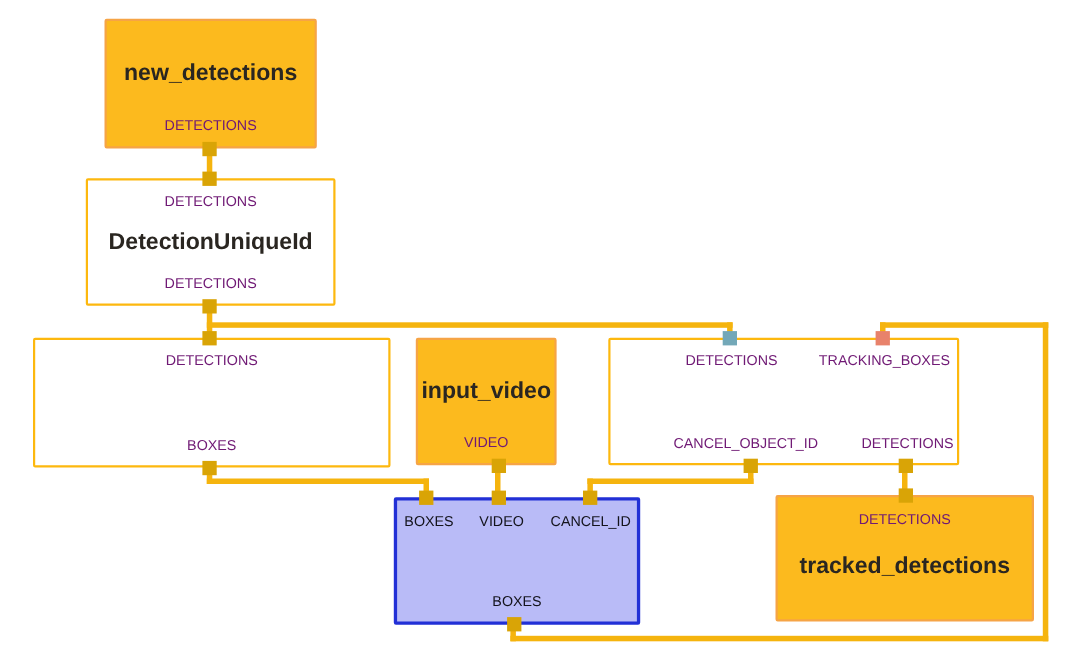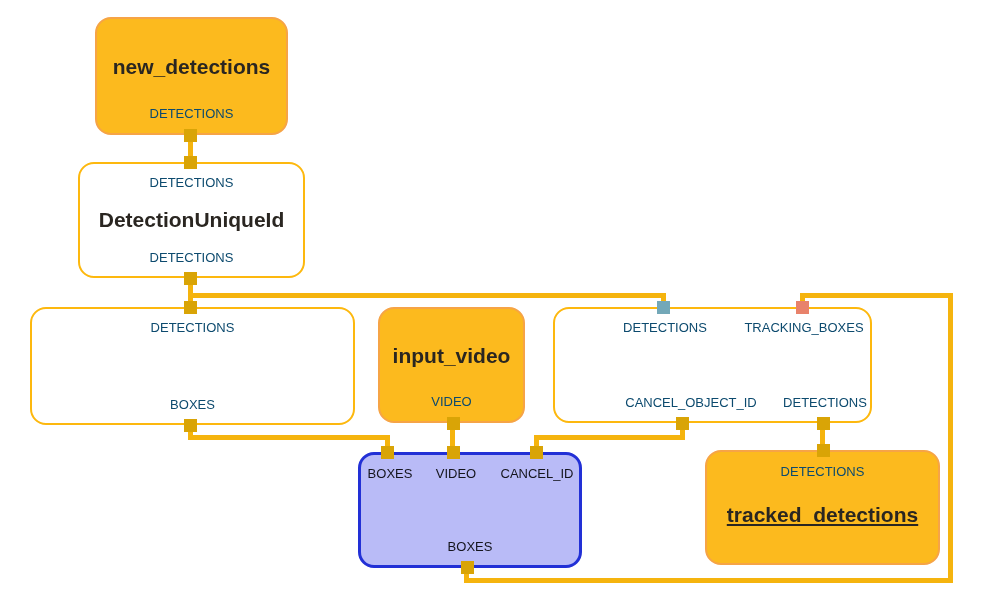--- a/index.html
+++ b/index.html
@@ -1,22 +1,22 @@
 <!DOCTYPE html>
 <html><head>
 <meta charset="utf-8">
 <style>
   html,body{margin:0;padding:0;background:#ffffff;}
   body{font-family:"Liberation Sans","DejaVu Sans",sans-serif;}
   .canvas{position:relative;width:985px;height:610px;background:#ffffff;overflow:hidden;}
 
   
-  .node{position:absolute;box-sizing:border-box;border-radius:16px;display:flex;flex-direction:column;}
+  .node{position:absolute;box-sizing:border-box;border-radius:2px;display:flex;flex-direction:column;}
   .node .title{font-size:21px;font-weight:bold;color:#2a2621;text-align:center;line-height:1.1;}
-  .node .plabel{font-size:13px;color:#0c4a6e;white-space:nowrap;}
+  .node .plabel{font-size:13px;color:#701a75;white-space:nowrap;}
 
   .node.amber{background:#fcba1e;border:2px solid #f6a446;}
   .node.white{background:#ffffff;border:2px solid #fdb80e;}
   .node.selected{background:#b9bbf7;border:3px solid #2230d6;}
   .node.selected .title,.node.selected .plabel{color:#14141c;}
 
   .src{justify-content:center;align-items:center;}
   .src .title{flex:0 0 auto;}
   .src .plabel.bottom-center{position:absolute;bottom:12px;left:50%;transform:translateX(-50%);}
   .src .plabel.top-center{position:absolute;top:12px;left:50%;transform:translateX(-50%);}
@@ -65,42 +65,42 @@
     <span class="plabel abs top" style="left:50%;">DETECTIONS</span>
     <div class="title">DetectionUniqueId</div>
     <span class="plabel abs bottom" style="left:50%;">DETECTIONS</span>
   </div>
 
   <div class="node white proc" style="left:30px;top:307px;width:325px;height:118px;">
     <span class="plabel abs top" style="left:50%;">DETECTIONS</span>
     <span class="plabel abs bottom" style="left:50%;">BOXES</span>
   </div>
 
-  <div class="node amber src" style="left:378px;top:307px;width:147px;height:116px;">
+  <div class="node amber src" style="left:378px;top:307px;width:128px;height:116px;">
     <div class="title" style="margin-bottom:18px;">input_video</div>
     <div class="plabel bottom-center">VIDEO</div>
   </div>
 
   <div class="node white proc" style="left:553px;top:307px;width:319px;height:116px;">
     <span class="plabel abs top" style="left:110px;">DETECTIONS</span>
     <span class="plabel abs top" style="left:249px;">TRACKING_BOXES</span>
-    <span class="plabel abs bottom" style="left:136px;">CANCEL_OBJECT_ID</span>
+    <span class="plabel abs bottom" style="left:123px;">CANCEL_OBJECT_ID</span>
     <span class="plabel abs bottom" style="left:270px;">DETECTIONS</span>
   </div>
 
   <div class="node selected proc" style="left:358px;top:452px;width:224px;height:116px;">
     <span class="plabel abs top" style="left:29px;">BOXES</span>
     <span class="plabel abs top" style="left:95px;">VIDEO</span>
     <span class="plabel abs top" style="left:176px;">CANCEL_ID</span>
     <span class="plabel abs bottom" style="left:50%;">BOXES</span>
   </div>
 
   <div class="node amber src" style="left:705px;top:450px;width:235px;height:115px;">
     <div class="plabel top-center">DETECTIONS</div>
-    <div class="title" style="margin-top:14px;text-decoration:underline;">tracked_detections</div>
+    <div class="title" style="margin-top:14px;">tracked_detections</div>
   </div>
 
   <div class="port" style="left:184px;top:129px;"></div>
   <div class="port" style="left:184px;top:156px;"></div>
   <div class="port" style="left:184px;top:272px;"></div>
   <div class="port" style="left:184px;top:301px;"></div>
   <div class="port" style="left:184px;top:419px;"></div>
   <div class="port" style="left:447px;top:417px;"></div>
   <div class="port" style="left: 657px; top: 301px; background-color: rgb(115, 168, 184);"></div>
   <div class="port" style="left: 796px; top: 301px; background-color: rgb(232, 130, 107);"></div>

